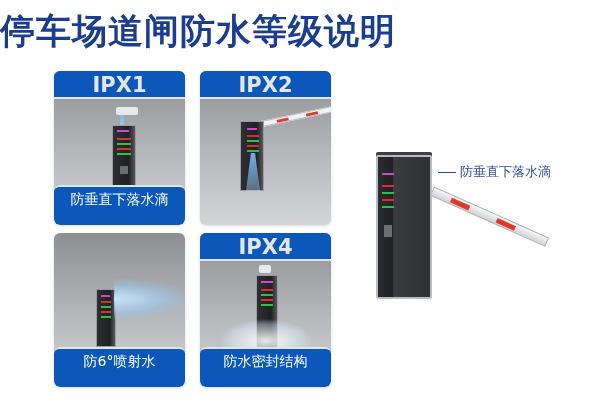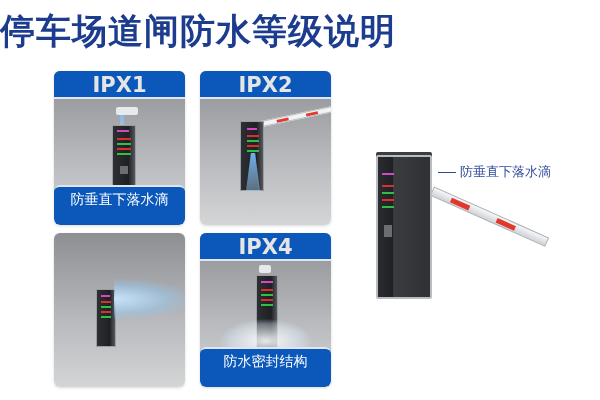--- a/index.html
+++ b/index.html
@@ -113,20 +113,21 @@
   <div class="scene">
     <div class="post" style="left:42px; top:26px; width:20px; height:58px;">
       <div class="led pink" style="left:4px; top:5px; width:9px;"></div>
       <div class="led red" style="left:4px; top:11px; width:10px;"></div>
       <div class="led green" style="left:4px; top:16px; width:10px;"></div>
       <div class="led red" style="left:4px; top:21px; width:10px;"></div>
       <div class="led green" style="left:4px; top:26px; width:10px;"></div>
     </div>
     <div class="spray" style="left:60px; top:16px; width:76px; height:40px;"></div>
   </div>
+  <div class="card-foot">防6°喷射水</div>
 </div>
 
 <div class="card" style="left:200px; top:233px;">
   <div class="card-head">IPX4</div>
   <div class="scene">
     <div class="camera" style="left:59px; top:2px; width:12px; height:8px;"></div>
     <div class="post" style="left:56px; top:12px; width:22px; height:80px;">
       <div class="led pink" style="left:4px; top:5px; width:12px;"></div>
       <div class="led red" style="left:4px; top:13px; width:12px;"></div>
       <div class="led green" style="left:4px; top:18px; width:12px;"></div>

